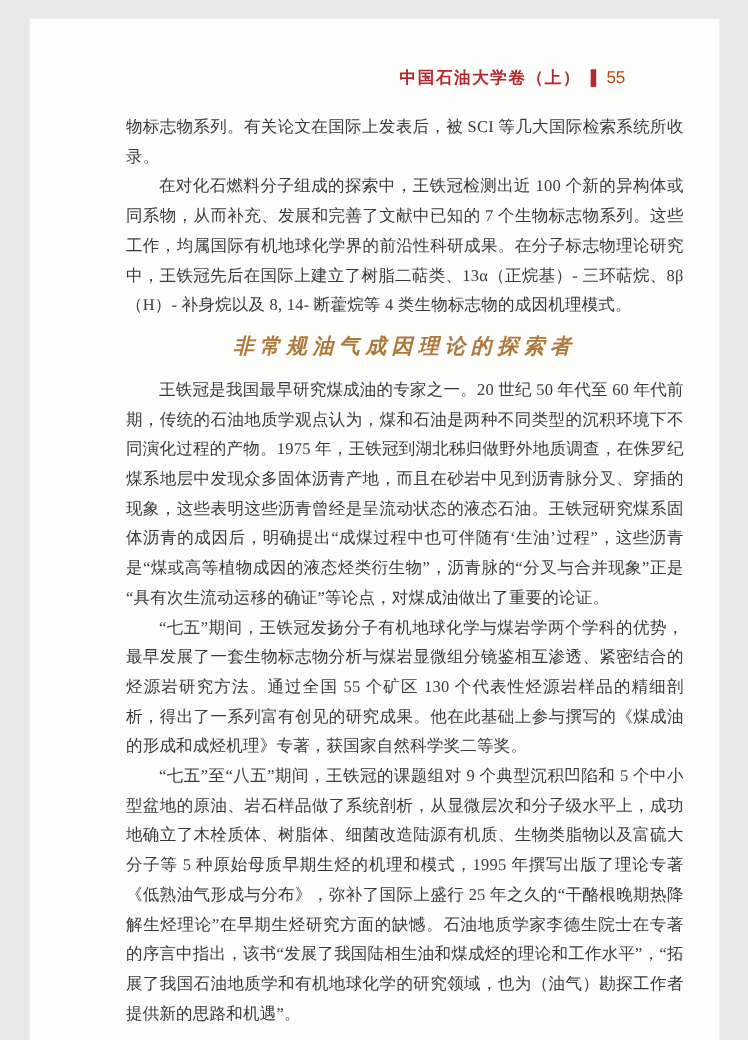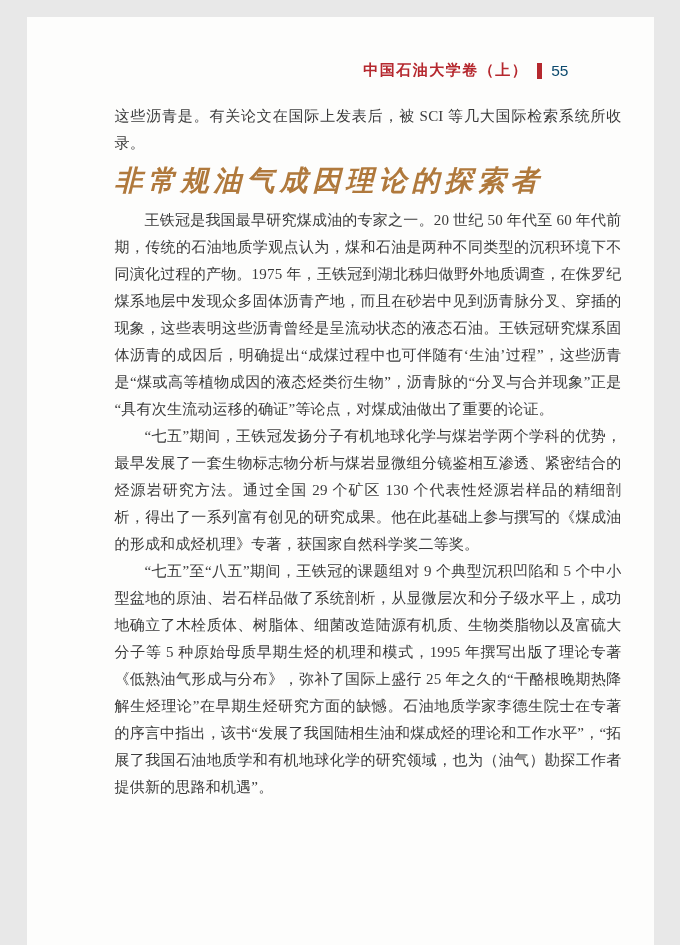--- a/index.html
+++ b/index.html
@@ -27,21 +27,21 @@
     font-weight: bold;
     letter-spacing: 1.5px;
   }
   .running-header .divider {
     width: 5px;
     height: 16px;
     background: #b5282e;
     display: inline-block;
   }
   .running-header .page-num {
-    color: #0c4a6e;
+    color: #c2410c;
     font-size: 15.5px;
     font-family: "Liberation Sans", sans-serif;
   }
   .content {
     position: absolute;
     top: 86px;
     left: 88px;
     width: 507px;
     font-size: 15px;
     line-height: 27px;
@@ -51,22 +51,23 @@
   }
   .content p {
     margin: 0;
     text-indent: 2em;
   }
   .content p.continued {
     text-indent: 0;
   }
   .section-heading {
     margin: 7px 0 9px 0;
+    text-align: center;
     color: #b0793c;
-    font-size: 28px;
+    font-size: 19px;
     line-height: 34px;
     font-weight: bold;
     font-style: italic;
     letter-spacing: 5px;
     text-indent: 0;
     font-family: "Liberation Serif", serif;
   }
 </style>
 </head>
 <body>
@@ -74,27 +75,28 @@
 <div class="page">
 
   <div class="running-header">
     <span class="book-title">中国石油大学卷（上）</span>
     <span class="divider"></span>
     <span class="page-num">55</span>
   </div>
 
   <div class="content">
 
-    <p class="continued">这些沥青是。有关论文在国际上发表后，被 SCI 等几大国际检索系统所收录。</p>
+    <p class="continued">物标志物系列。有关论文在国际上发表后，被 SCI 等几大国际检索系统所收录。</p>
 
+    <p>在对化石燃料分子组成的探索中，王铁冠检测出近 100 个新的异构体或同系物，从而补充、发展和完善了文献中已知的 7 个生物标志物系列。这些工作，均属国际有机地球化学界的前沿性科研成果。在分子标志物理论研究中，王铁冠先后在国际上建立了树脂二萜类、13α（正烷基）- 三环萜烷、8β（H）- 补身烷以及 8, 14- 断藿烷等 4 类生物标志物的成因机理模式。</p>
 
 
     <h2 class="section-heading">非常规油气成因理论的探索者</h2>
 
     <p>王铁冠是我国最早研究煤成油的专家之一。20 世纪 50 年代至 60 年代前期，传统的石油地质学观点认为，煤和石油是两种不同类型的沉积环境下不同演化过程的产物。1975 年，王铁冠到湖北秭归做野外地质调查，在侏罗纪煤系地层中发现众多固体沥青产地，而且在砂岩中见到沥青脉分叉、穿插的现象，这些表明这些沥青曾经是呈流动状态的液态石油。王铁冠研究煤系固体沥青的成因后，明确提出“成煤过程中也可伴随有‘生油’过程”，这些沥青是“煤或高等植物成因的液态烃类衍生物”，沥青脉的“分叉与合并现象”正是“具有次生流动运移的确证”等论点，对煤成油做出了重要的论证。</p>
 
-    <p>“七五”期间，王铁冠发扬分子有机地球化学与煤岩学两个学科的优势，最早发展了一套生物标志物分析与煤岩显微组分镜鉴相互渗透、紧密结合的烃源岩研究方法。通过全国 29 个矿区 130 个代表性烃源岩样品的精细剖析，得出了一系列富有创见的研究成果。他在此基础上参与撰写的《煤成油的形成和成烃机理》专著，获国家自然科学奖二等奖。</p>
+    <p>“七五”期间，王铁冠发扬分子有机地球化学与煤岩学两个学科的优势，最早发展了一套生物标志物分析与煤岩显微组分镜鉴相互渗透、紧密结合的烃源岩研究方法。通过全国 55 个矿区 130 个代表性烃源岩样品的精细剖析，得出了一系列富有创见的研究成果。他在此基础上参与撰写的《煤成油的形成和成烃机理》专著，获国家自然科学奖二等奖。</p>
 
     <p>“七五”至“八五”期间，王铁冠的课题组对 9 个典型沉积凹陷和 5 个中小型盆地的原油、岩石样品做了系统剖析，从显微层次和分子级水平上，成功地确立了木栓质体、树脂体、细菌改造陆源有机质、生物类脂物以及富硫大分子等 5 种原始母质早期生烃的机理和模式，1995 年撰写出版了理论专著《低熟油气形成与分布》，弥补了国际上盛行 25 年之久的“干酪根晚期热降解生烃理论”在早期生烃研究方面的缺憾。石油地质学家李德生院士在专著的序言中指出，该书“发展了我国陆相生油和煤成烃的理论和工作水平”，“拓展了我国石油地质学和有机地球化学的研究领域，也为（油气）勘探工作者提供新的思路和机遇”。</p>
 
   </div>
 
 </div>
 
 </body></html>

